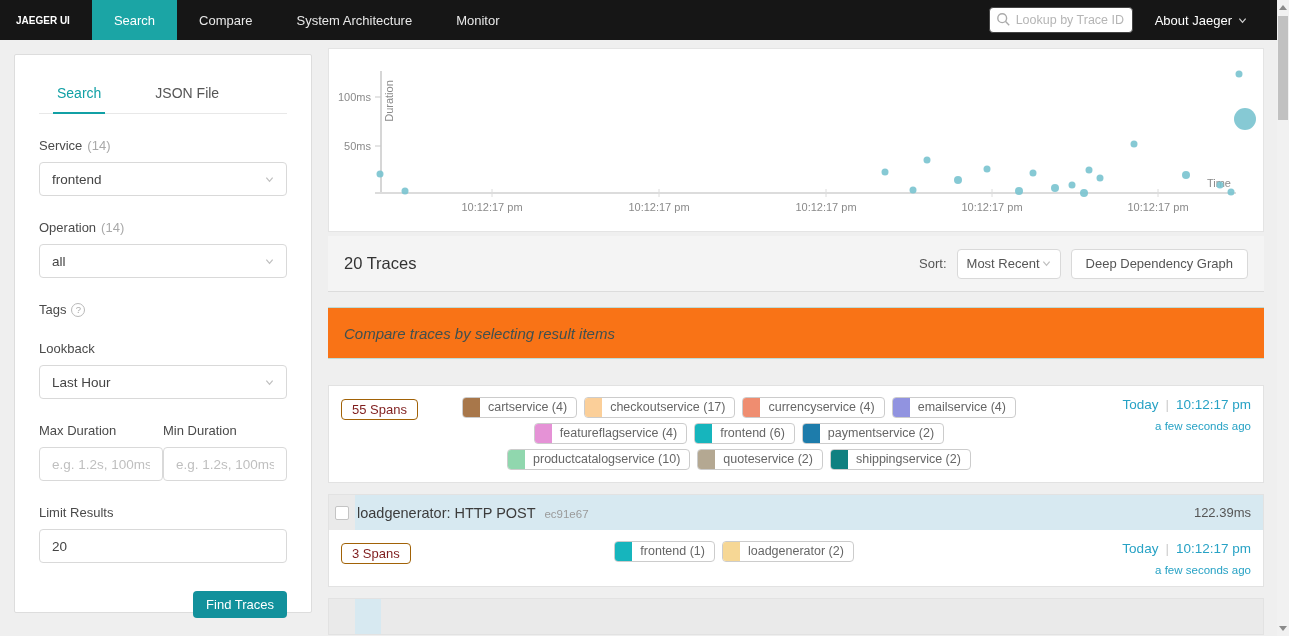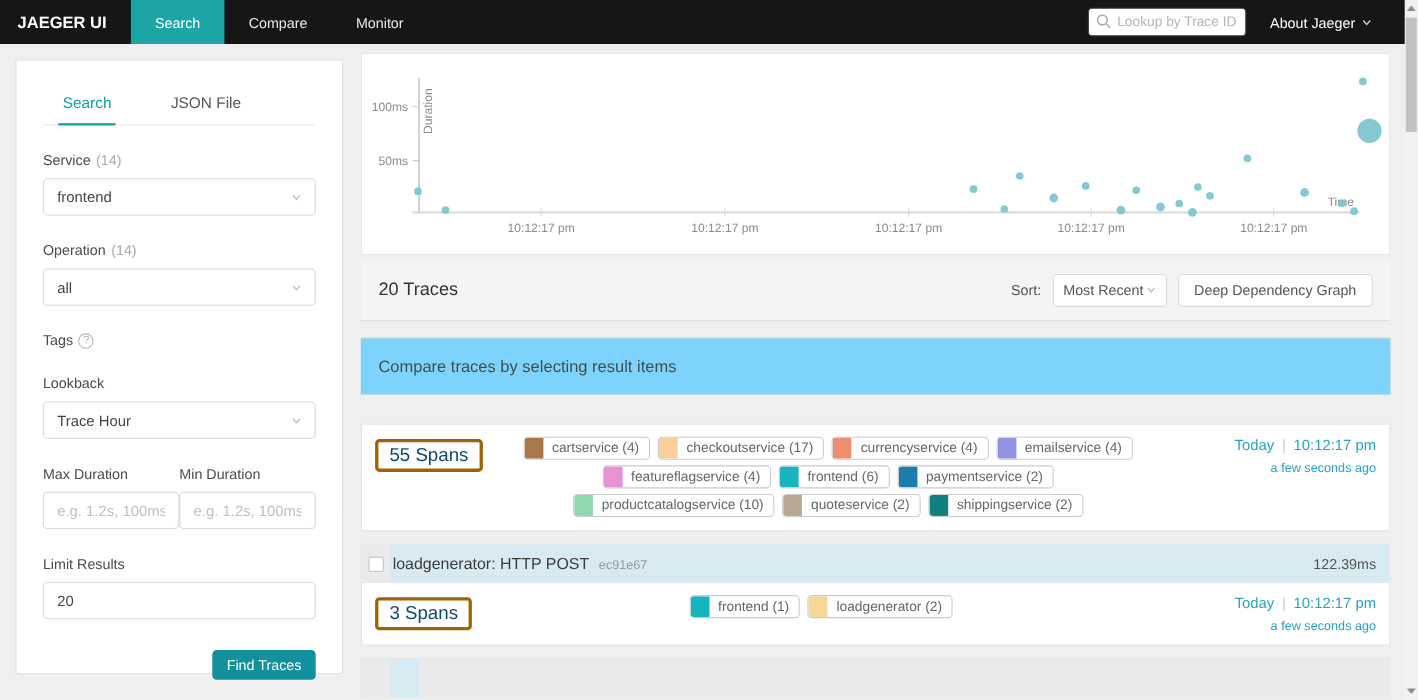--- a/index.html
+++ b/index.html
@@ -2,21 +2,21 @@
 <html><head>
 <meta charset="utf-8">
 <style>
   * { margin:0; padding:0; box-sizing:border-box; }
   html,body { width:1289px; height:636px; overflow:hidden;
     font-family:"Liberation Sans", sans-serif; background:#efefef; color:#333; }
 
   
   .navbar { position:relative; height:40px; background:#161616; display:flex;
     align-items:stretch; padding-right:12px; width:1277px; }
-  .brand { color:#fff; font-size:15px; font-weight:bold; display:flex; align-items:center;
+  .brand { color:#fff; font-size:10px; font-weight:bold; display:flex; align-items:center;
     padding:0 22px 0 16px; }
   .nav-items { display:flex; list-style:none; }
   .nav-item { color:#e8e8e8; font-size:13px; display:flex; align-items:center;
     padding:0 22px; cursor:pointer; }
   .nav-item.active { background:#1ba5a5; color:#fff; }
   .nav-right { margin-left:auto; display:flex; align-items:center; gap:22px; padding-right:18px; }
   .trace-lookup { position:relative; }
   .trace-lookup input { width:144px; height:26px; border-radius:4px; border:1px solid #444;
     background:#fff; padding:0 8px 0 26px; font-size:12.5px; color:#333;
     font-family:"Liberation Sans", sans-serif; }
@@ -64,38 +64,38 @@
   .results-tools { margin-left:auto; display:flex; align-items:center; gap:10px; }
   .sort-label { font-size:13px; color:#555; }
   .sort-select { width:104px; height:30px; border:1px solid #d9d9d9; border-radius:4px;
     background:#fff; font-size:13px; color:#555; padding:0 9px; display:flex;
     align-items:center; justify-content:space-between; cursor:pointer; }
   .btn-ddg { height:30px; background:#fff; border:1px solid #d9d9d9; border-radius:4px;
     font-size:13px; color:#555; padding:0 14px; cursor:pointer;
     font-family:"Liberation Sans", sans-serif; }
 
   
-  .compare-banner { margin-top:15px; height:52px; background:#7dd3fc;
+  .compare-banner { margin-top:15px; height:52px; background:#f97316;
     border-top:1px solid #bcdcd8; border-bottom:1px solid #bcdcd8;
     display:flex; align-items:center; padding:0 16px; font-size:15px; color:#40504f;
-    margin-bottom:26px; }
+    margin-bottom:26px;font-style:italic; }
 
   
   .trace-card { background:#fff; border:1px solid #e2e2e2; margin-bottom:11px; cursor:pointer; }
   .trace-card:last-child { margin-bottom:0; }
   .trace-header { position:relative; height:35px; background:#eaeaea; display:flex; align-items:center; }
   .dur-bar { position:absolute; left:26px; top:0; bottom:0; background:#d7e9f1; }
   .cb-cell { position:relative; z-index:1; width:26px; display:flex; justify-content:center; }
   .checkbox { width:14px; height:14px; background:#fff; border:1px solid #c4c4c4; border-radius:2px; }
   .trace-title { position:relative; z-index:1; font-size:14.5px; color:#3c3c3c; margin-left:2px; }
   .trace-title .tid { font-size:11.5px; color:#9a9a9a; margin-left:5px; }
   .trace-dur { position:relative; z-index:1; margin-left:auto; font-size:13px; color:#555; padding-right:12px; }
   .trace-body { display:flex; padding:9px 12px 10px 12px; }
-  .spans-chip { align-self:flex-start; margin-top:4px; border:3px solid #a16207; border-radius:4px;
-    font-size:17px; color:#0c4a6e; padding:2px 10px; background:#fff; white-space:nowrap; }
+  .spans-chip { align-self:flex-start; margin-top:4px; border:1px solid #a16207; border-radius:4px;
+    font-size:13px; color:#7f1d1d; padding:2px 10px; background:#fff; white-space:nowrap; }
   .chips { flex:1; display:flex; flex-wrap:wrap; justify-content:center; align-content:flex-start;
     gap:5px 7px; padding:2px 10px; max-width:600px; margin:0 auto; }
   .chip { display:inline-flex; align-items:stretch; border:1px solid #ccc; border-radius:4px;
     overflow:hidden; font-size:12.5px; color:#666; background:#fff; height:21px; }
   .chip .swatch { width:17px; }
   .chip .cname { padding:2px 9px 0 8px; white-space:nowrap; }
   .when { margin-left:auto; text-align:right; padding-top:2px; min-width:170px; }
   .when-line { font-size:13.5px; color:#27a2c5; }
   .when-line .sep { color:#ccc; margin:0 7px; }
   .ago { font-size:11.5px; color:#27a2c5; margin-top:8px; }
@@ -111,20 +111,21 @@
   .axis-text { font-size:11px; fill:#8a8a8a; }
 </style>
 </head>
 <body>
 
 <header class="navbar">
   <div class="brand">JAEGER UI</div>
   <ul class="nav-items" id="nav-items">
       <li class="nav-item active">Search</li>
       <li class="nav-item">Compare</li>
+      <li class="nav-item">System Architecture</li>
       <li class="nav-item">Monitor</li>
     </ul>
   <div class="nav-right">
     <div class="trace-lookup">
       <svg class="mag" width="15" height="15" viewBox="0 0 15 15">
         <circle cx="6.2" cy="6.2" r="4.4" fill="none" stroke="#aaa" stroke-width="1.4"></circle>
         <line x1="9.6" y1="9.6" x2="13.2" y2="13.2" stroke="#aaa" stroke-width="1.4"></line>
       </svg>
       <input placeholder="Lookup by Trace ID..." style="">
     </div>
@@ -176,21 +177,21 @@
         <span>Tags</span>
         <span class="help-circle">?</span>
       </div>
     </div>
 
     <div class="fgroup">
       <div class="flabel">
         <span>Lookback</span>
       </div>
       <div class="select">
-        <span>Trace Hour</span>
+        <span>Last Hour</span>
         <svg class="chev" viewBox="0 0 10 10">
           <polyline points="1.5,3 5,7 8.5,3" fill="none" stroke="#bfbfbf" stroke-width="1.4"></polyline>
           </svg>
       </div>
     </div>
 
     <div class="fgroup two-col">
       <div class="col">
         <div class="flabel">
           <span>Max Duration</span>

